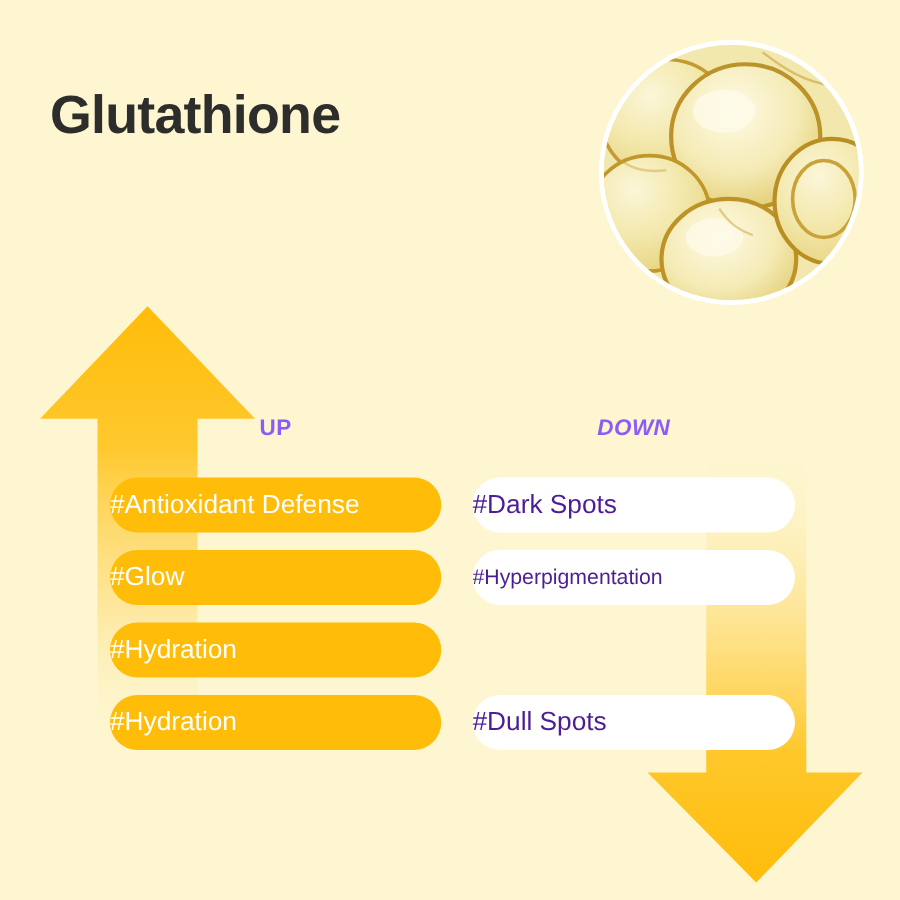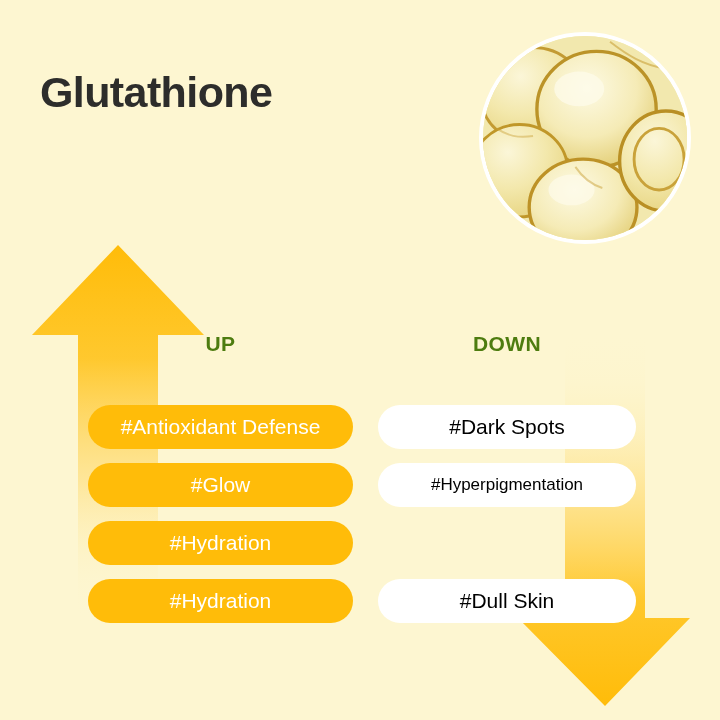--- a/index.html
+++ b/index.html
@@ -92,62 +92,60 @@
     left: 0;
     top: 332px;
     width: 720px;
   }
   .col-headers {
     position: relative;
     height: 42px;
   }
   .col-head {
     position: absolute;
-    font-size: 21px;
+    font-size: 18px;
     font-weight: bold;
-    color: #4d7c0f;
+    color: #8b5cf6;
     letter-spacing: 0.4px;
     text-align: center;
   }
   .col-head.up   { left: 88px;  width: 265px; }
-  .col-head.down { left: 378px; width: 258px; }
+  .col-head.down { left: 378px; width: 258px; font-style: italic; }
 
   .pill-grid {
     position: absolute;
     top: 50px;
     left: 0;
     width: 720px;
   }
   .pill-row {
     position: relative;
     height: 58px;
   }
   .pill {
     position: absolute;
     height: 44px;
     line-height: 44px;
     border-radius: 22px;
-    text-align: center;
     font-size: 21px;
     white-space: nowrap;
     overflow: hidden;
     box-sizing: border-box;
-    margin-top: 23px;
   }
   .pill.up {
     left: 88px;
     width: 265px;
     background: #ffbc09;
     color: #ffffff;
   }
   .pill.down {
     left: 378px;
     width: 258px;
     background: #ffffff;
-    color: #000000;
+    color: #4c1d95;
   }
   .pill.down.tight { font-size: 17px; }
 </style>
 </head>
 <body>
 
 <div class="infographic">
 
   <div class="header-block">
     <h1 class="title">Glutathione</h1>
@@ -236,19 +234,19 @@
         <div class="pill up">#Glow</div>
         <div class="pill down tight">#Hyperpigmentation</div>
       </div>
 
       <div class="pill-row">
         <div class="pill up">#Hydration</div>
       </div>
 
       <div class="pill-row">
         <div class="pill up">#Hydration</div>
-        <div class="pill down">#Dull Skin</div>
+        <div class="pill down">#Dull Spots</div>
       </div>
 
     </div>
   </div>
 
 </div>
 
 </body></html>

